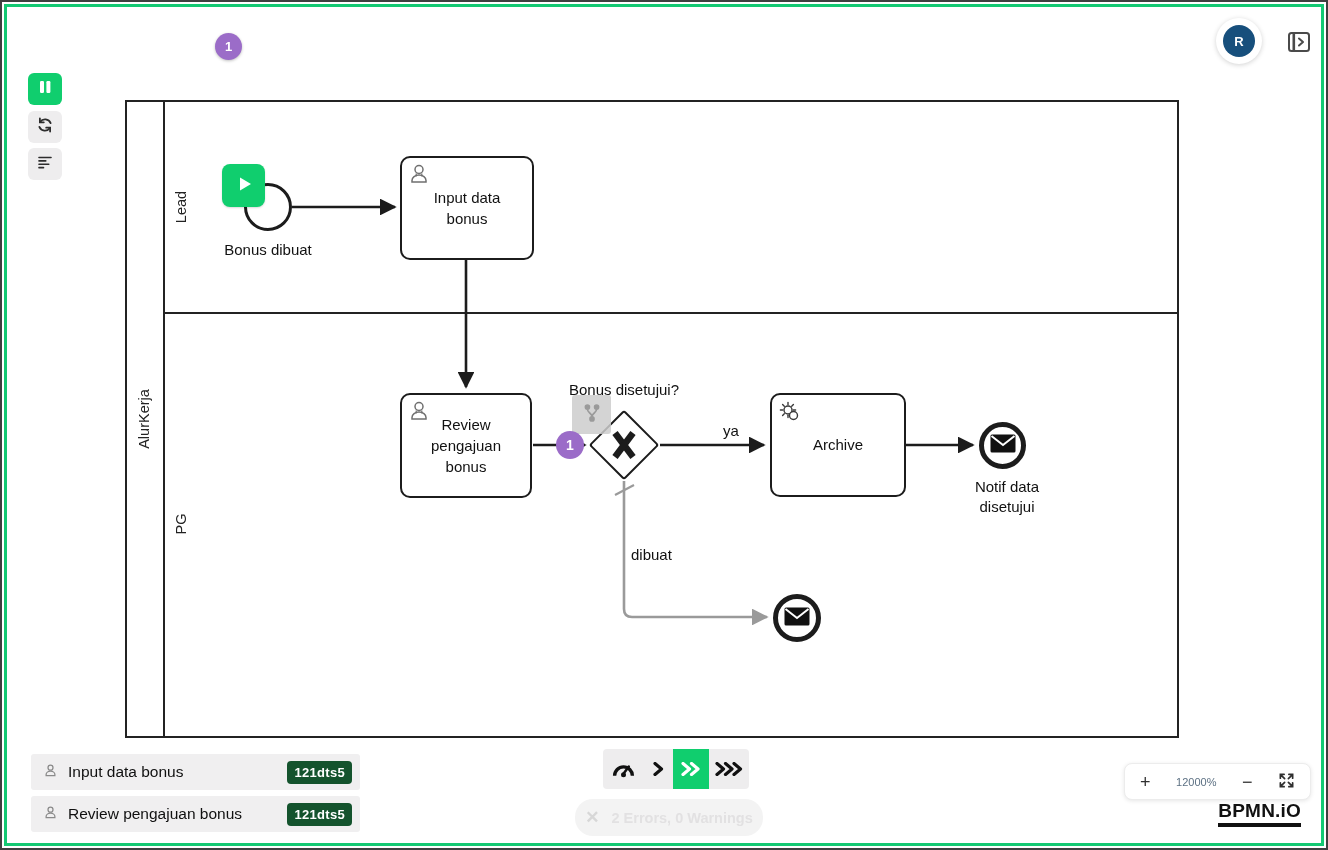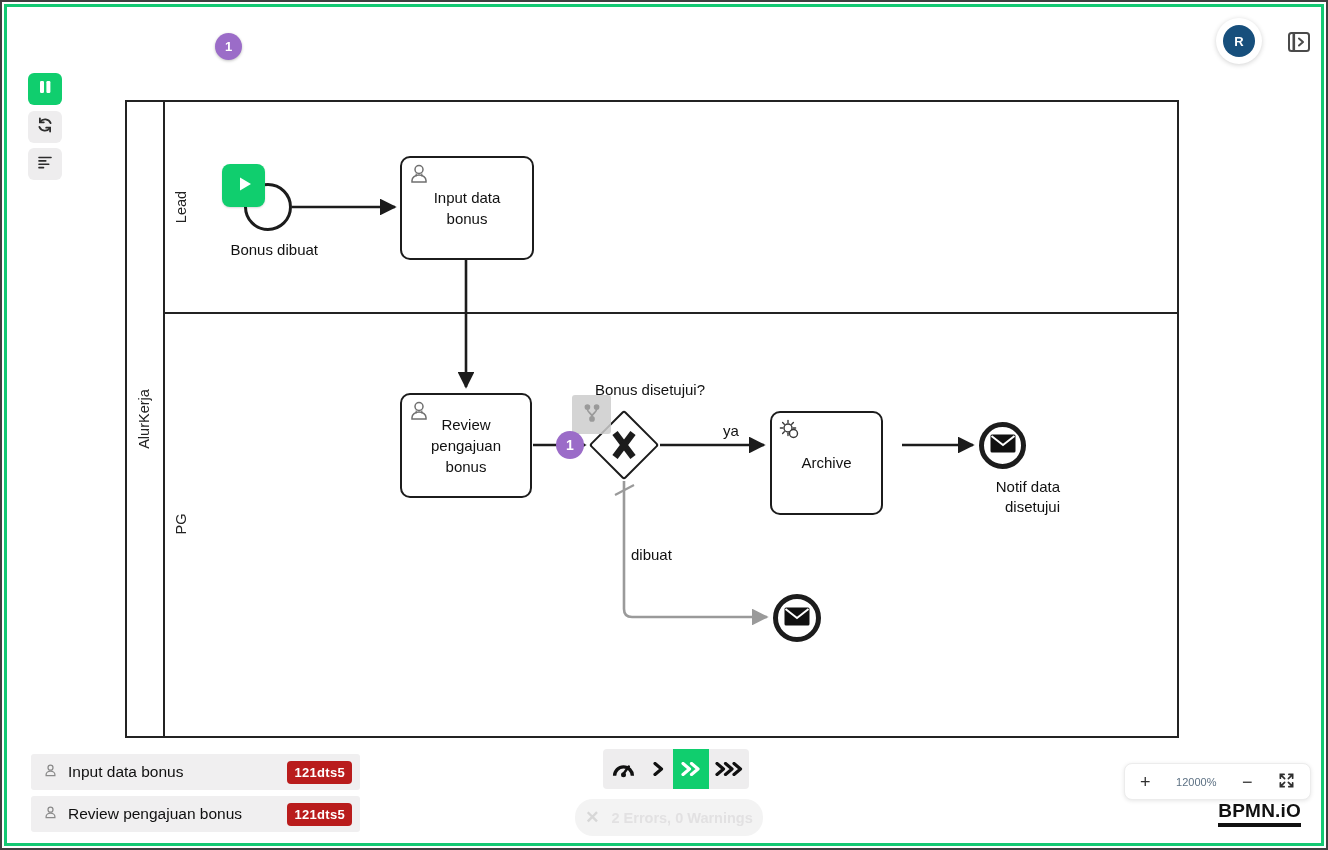--- a/index.html
+++ b/index.html
@@ -49,27 +49,27 @@
 
   .gw-wrap { position:absolute; left:582px; top:403px; width:70px; height:70px; z-index:4; cursor:pointer; }
   .gw-diamond { position:absolute; left:10px; top:10px; width:50px; height:50px; background:#fff;
                 border:2.5px solid #1c1c1c; border-radius:3px; transform:rotate(45deg); }
   .gw-x { position:absolute; left:20px; top:18px; }
   .fork-btn { position:absolute; left:565px; top:388px; width:39px; height:39px; border-radius:3px;
               background:rgba(205,205,205,.85); display:flex; align-items:center; justify-content:center;
               z-index:5; cursor:pointer; }
 
   .dlabel { position:absolute; font-size:15px; color:#111; z-index:4; }
-  .center { text-align:right; }
+  .center { text-align:center; }
 
   
   .log-row { position:absolute; left:24px; width:329px; height:36px; background:#f0eff0; border-radius:3px;
              display:flex; align-items:center; padding:0 8px 0 12px; cursor:pointer; z-index:7; }
   .log-row .lbl { font-size:15.5px; color:#101010; margin-left:10px; flex:1; white-space:nowrap; }
-  .log-badge { background:#b91c1c; color:#fff; font-size:13px; font-weight:bold; border-radius:4px;
+  .log-badge { background:#14532d; color:#fff; font-size:13px; font-weight:bold; border-radius:4px;
                padding:4px 7px; letter-spacing:.3px; }
 
   
   .speed-pill { position:absolute; left:596px; top:742px; height:40px; background:#eeedee; border-radius:4px;
                 display:flex; align-items:center; z-index:7; overflow:hidden; }
   .speed-item { height:40px; display:flex; align-items:center; justify-content:center; cursor:pointer; }
   .speed-item.active { background:#10ce6e; }
 
   
   .errors-pill { position:absolute; left:568px; top:792px; width:188px; height:37px; background:#f3f3f3;
@@ -214,21 +214,21 @@
         <path d="M7 8 C7 12 12 12 12 16 M17 8 C17 12 12 12 12 16"></path>
       </svg>
     </span>
   </div>
   <div class="token-badge badge-gw">1</div>
   <div class="dlabel center" style="left:536px; top:374px; width:162px;">Bonus disetujui?</div>
 
   <div class="dlabel" style="left:699px; top:415px;margin-left:17px;">ya</div>
   <div class="dlabel" style="left:624px; top:539px;">dibuat</div>
 
-  <div class="shape task" style="left:763px; top:404px; width:113px; height:104px;">
+  <div class="shape task" style="left:763px; top:386px; width:136px; height:104px;">
     <span class="type-icon">
       <svg width="26" height="26" viewBox="0 0 26 26" fill="none" stroke="#3a3a3a" stroke-width="1.4">
         <circle cx="11" cy="11" r="4"></circle>
         <g stroke-linecap="round">
           <line x1="11" y1="3.4" x2="11" y2="5.8"></line>
               <line x1="11" y1="16.2" x2="11" y2="18.6"></line>
           <line x1="3.4" y1="11" x2="5.8" y2="11"></line>
               <line x1="16.2" y1="11" x2="18.6" y2="11"></line>
           <line x1="5.6" y1="5.6" x2="7.3" y2="7.3"></line>
               <line x1="14.7" y1="14.7" x2="16.4" y2="16.4"></line>

